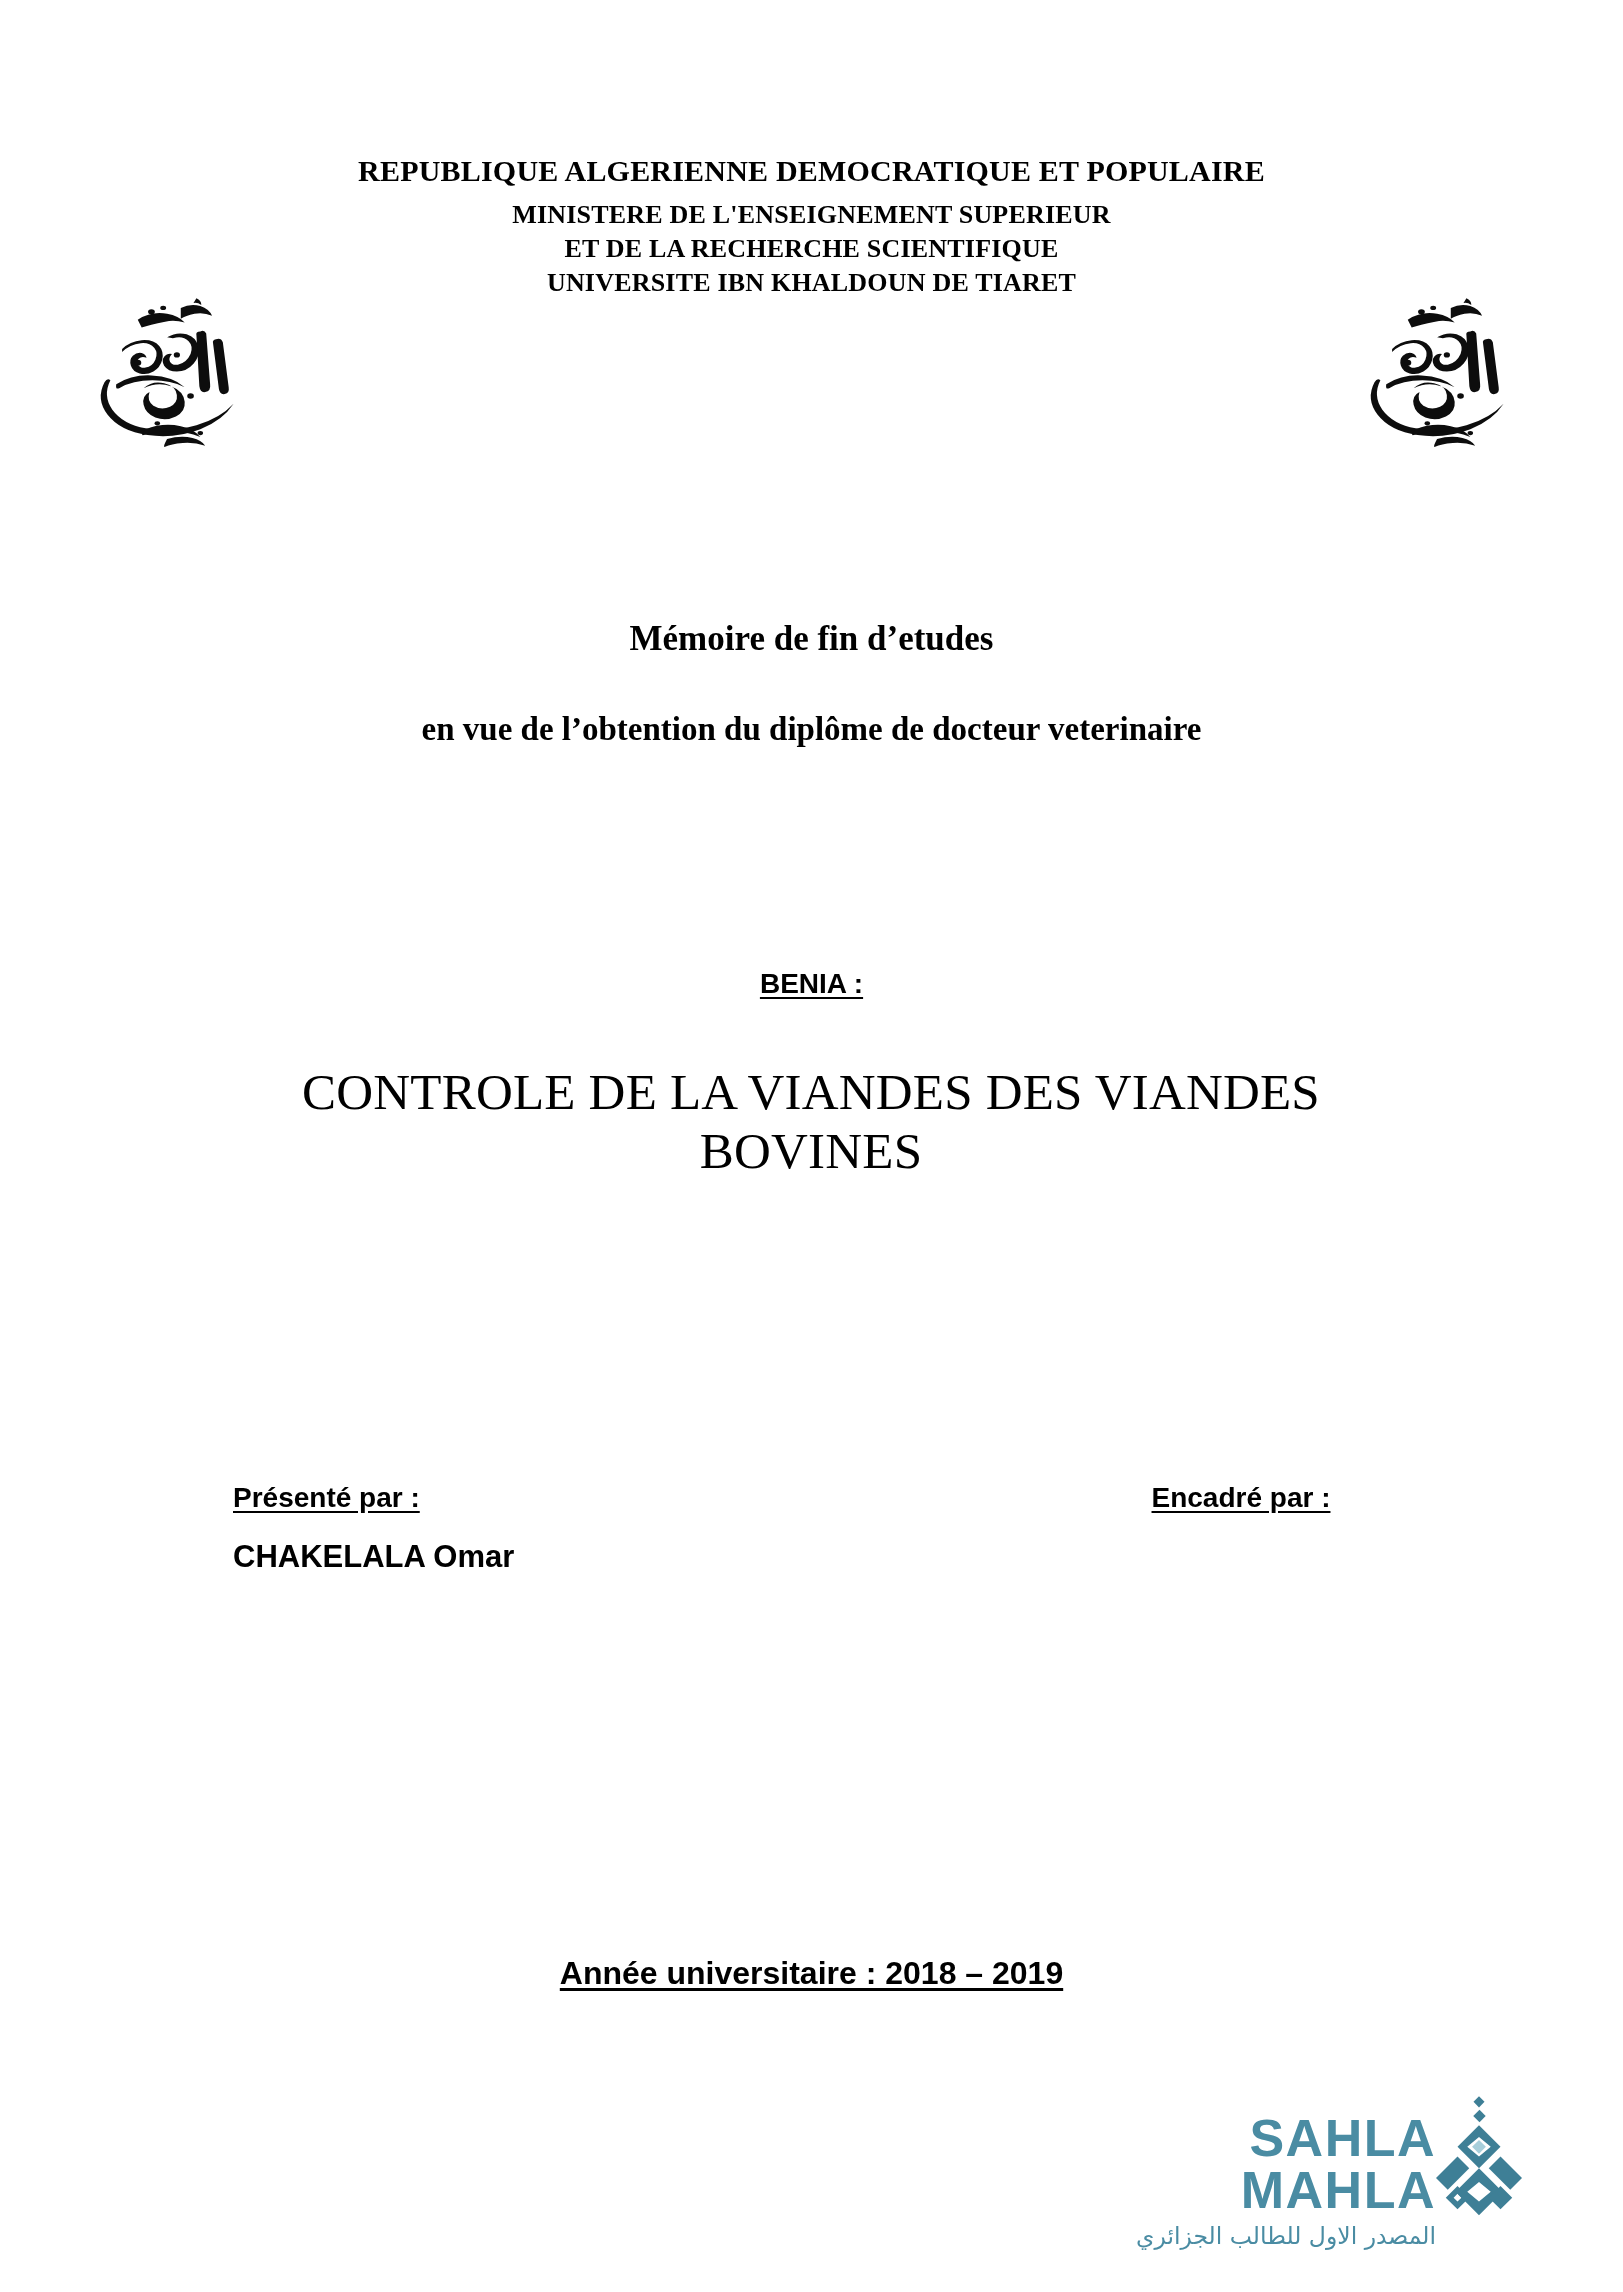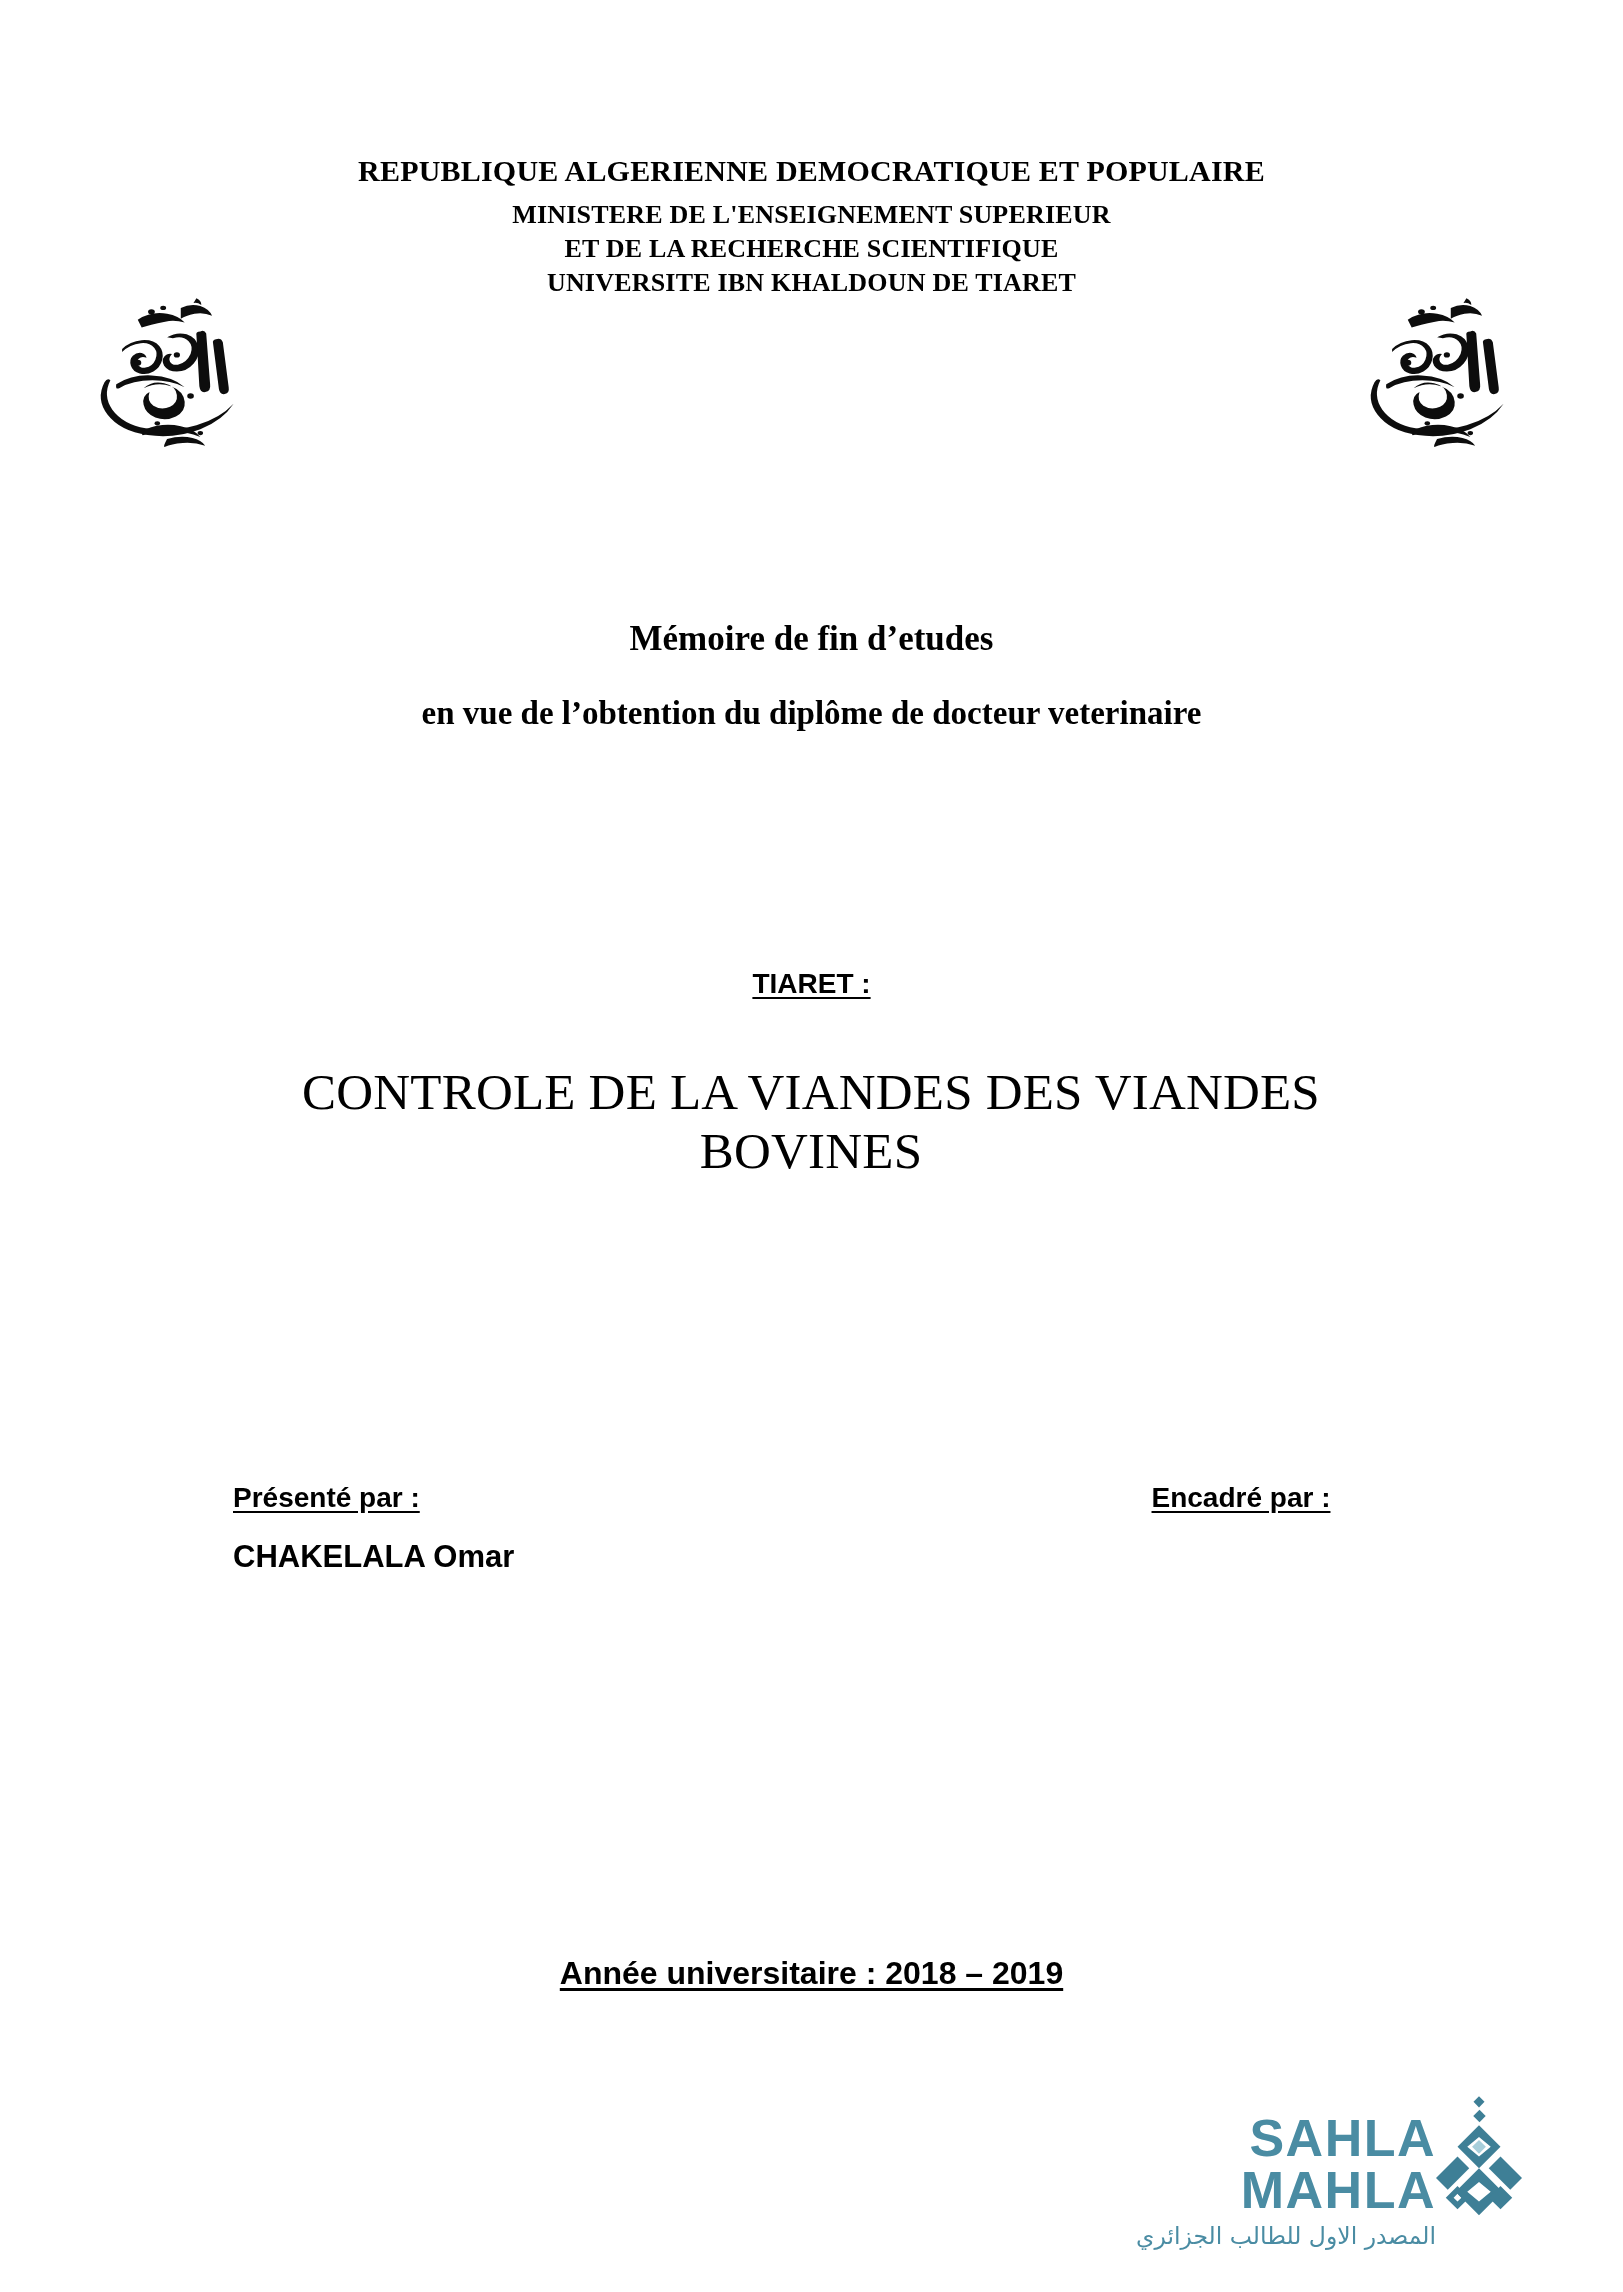--- a/index.html
+++ b/index.html
@@ -74,21 +74,21 @@
     left: 0;
     width: 1623px;
     text-align: center;
     font-family: "Liberation Serif", serif;
     font-weight: bold;
     font-size: 35px;
   }
 
   .memoire-2 {
     position: absolute;
-    top: 695px;
+    top: 711px;
     left: 0;
     width: 1623px;
     text-align: center;
     font-family: "Liberation Serif", serif;
     font-weight: bold;
     font-size: 33px;
   }
 
   
   .theme-label {
@@ -281,21 +281,21 @@
         </g>
       </svg>
     </div>
   </div>
 
   <div class="memoire-1">Mémoire de fin d’etudes</div>
 
   <div class="memoire-2">en vue de l’obtention du diplôme de docteur veterinaire</div>
 
   <div class="theme-label">
-    <span>TIARET :</span>
+    <span>BENIA :</span>
   </div>
 
   <div class="theme-title">
     <div>CONTROLE DE LA VIANDES DES VIANDES</div>
     <div>BOVINES</div>
   </div>
 
   <div class="people">
 
     <div class="people-col col-left">

